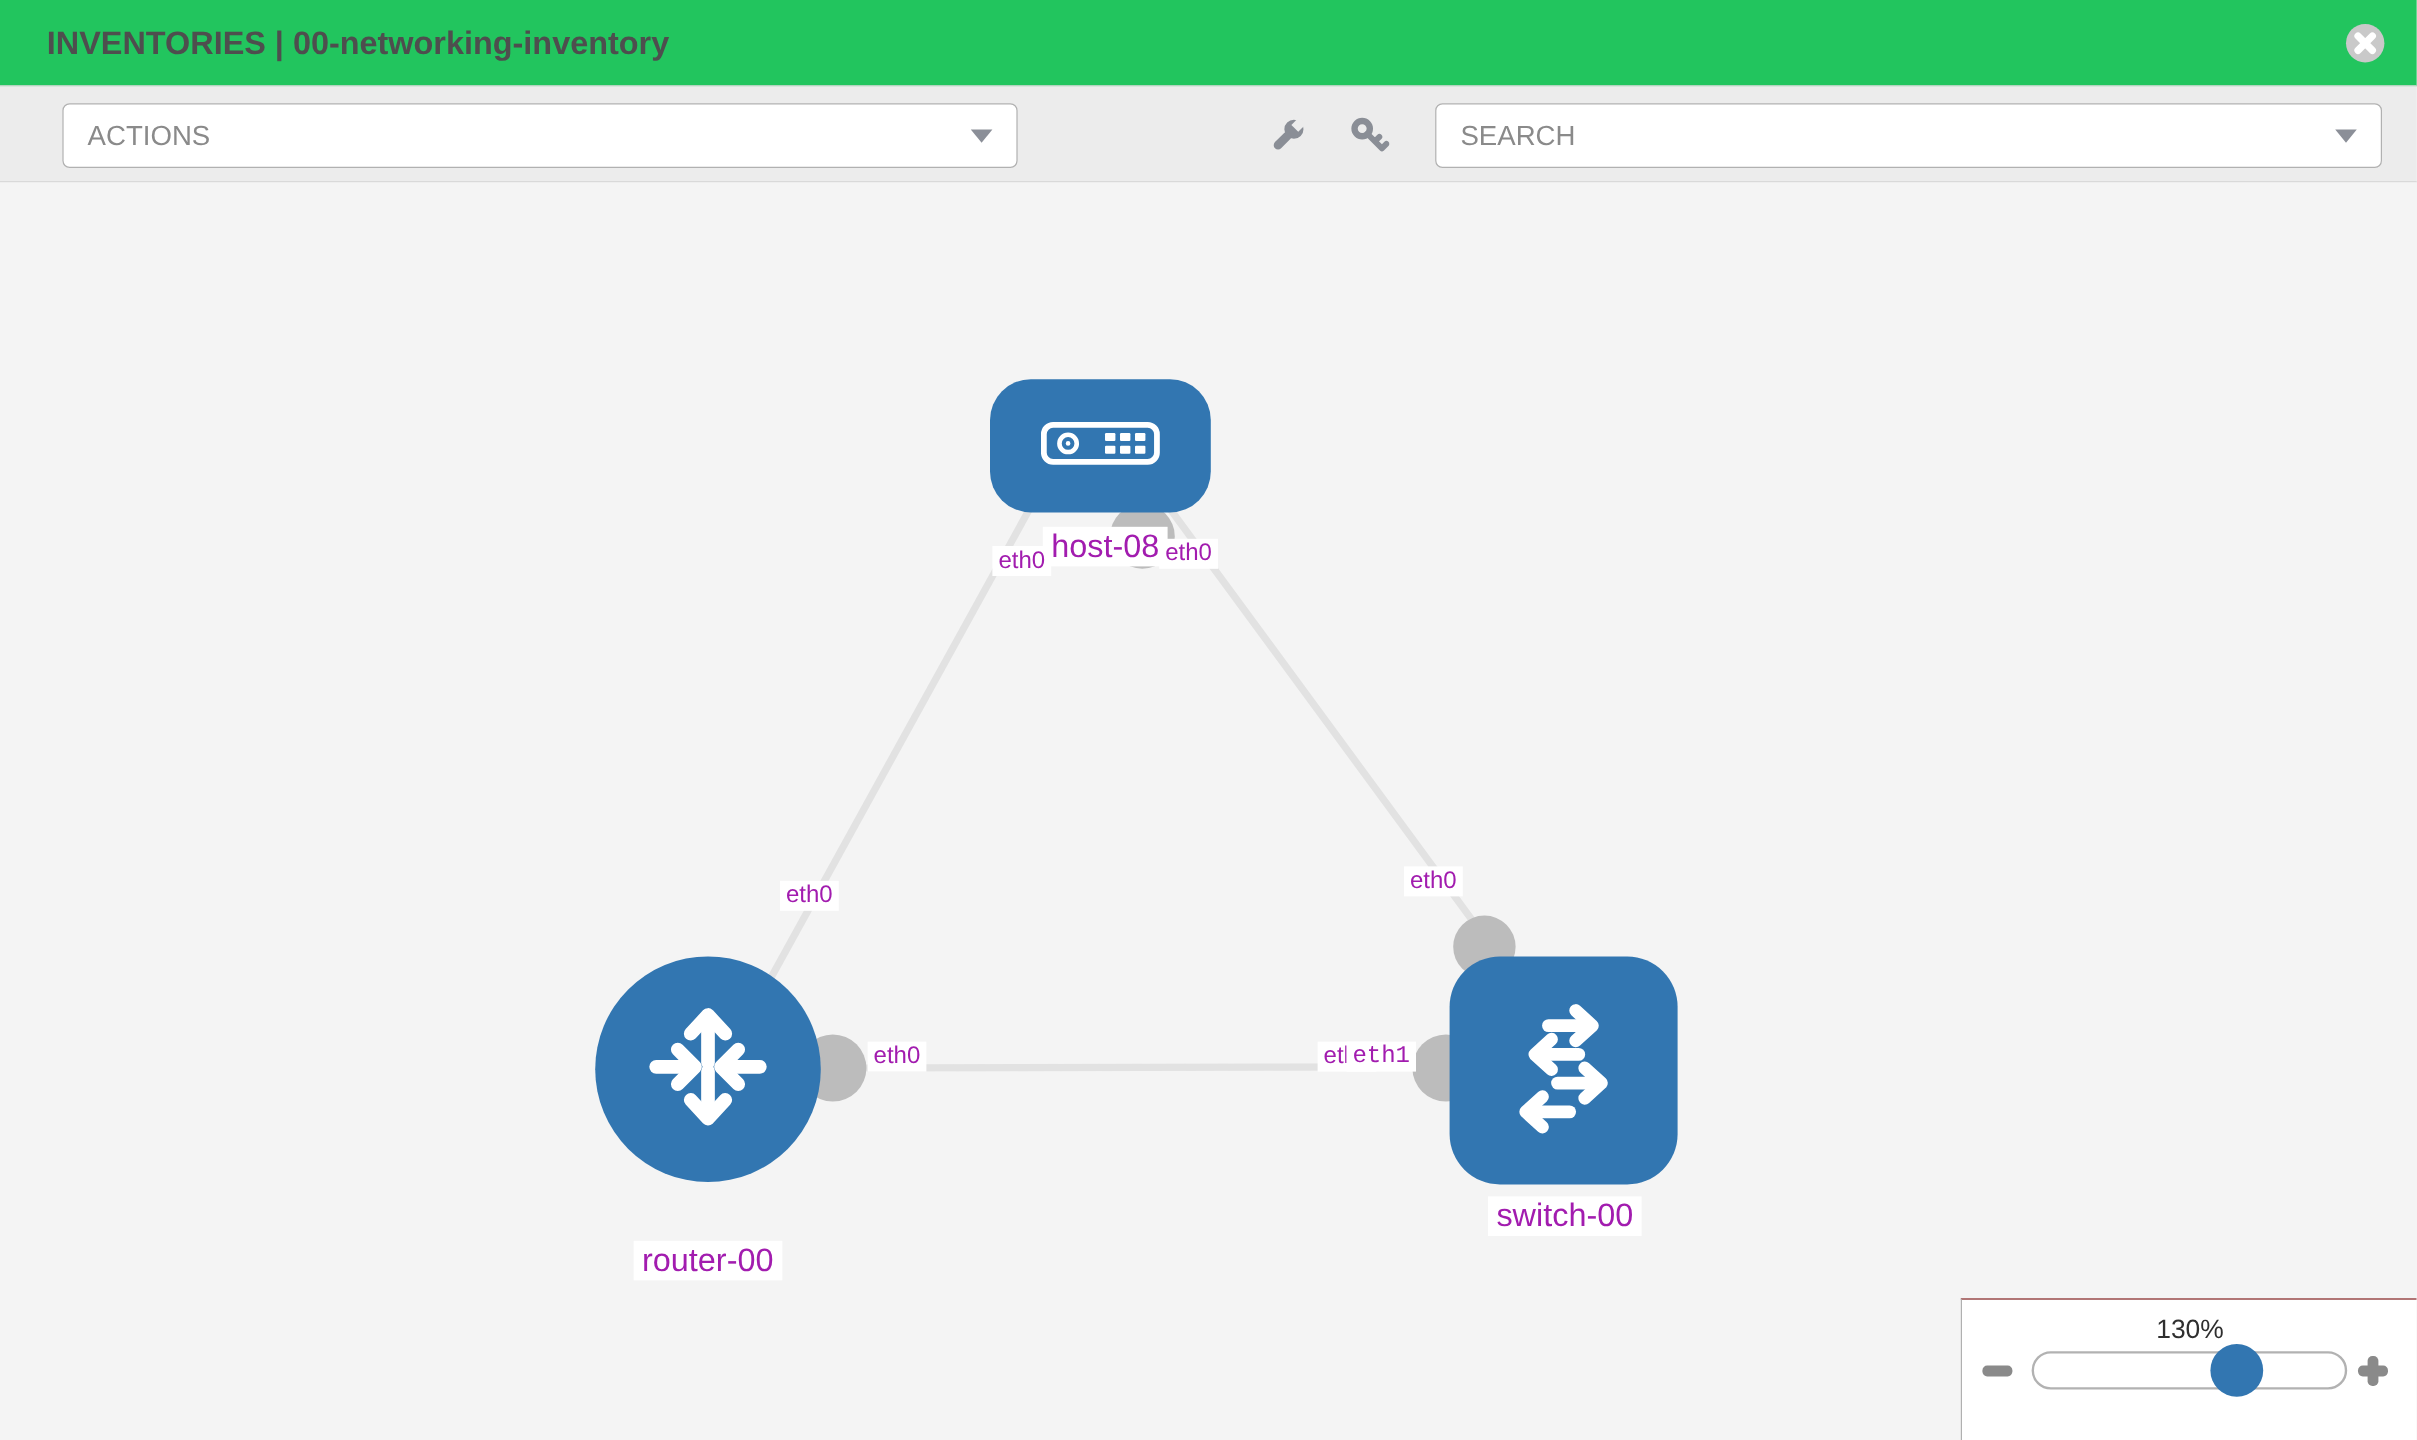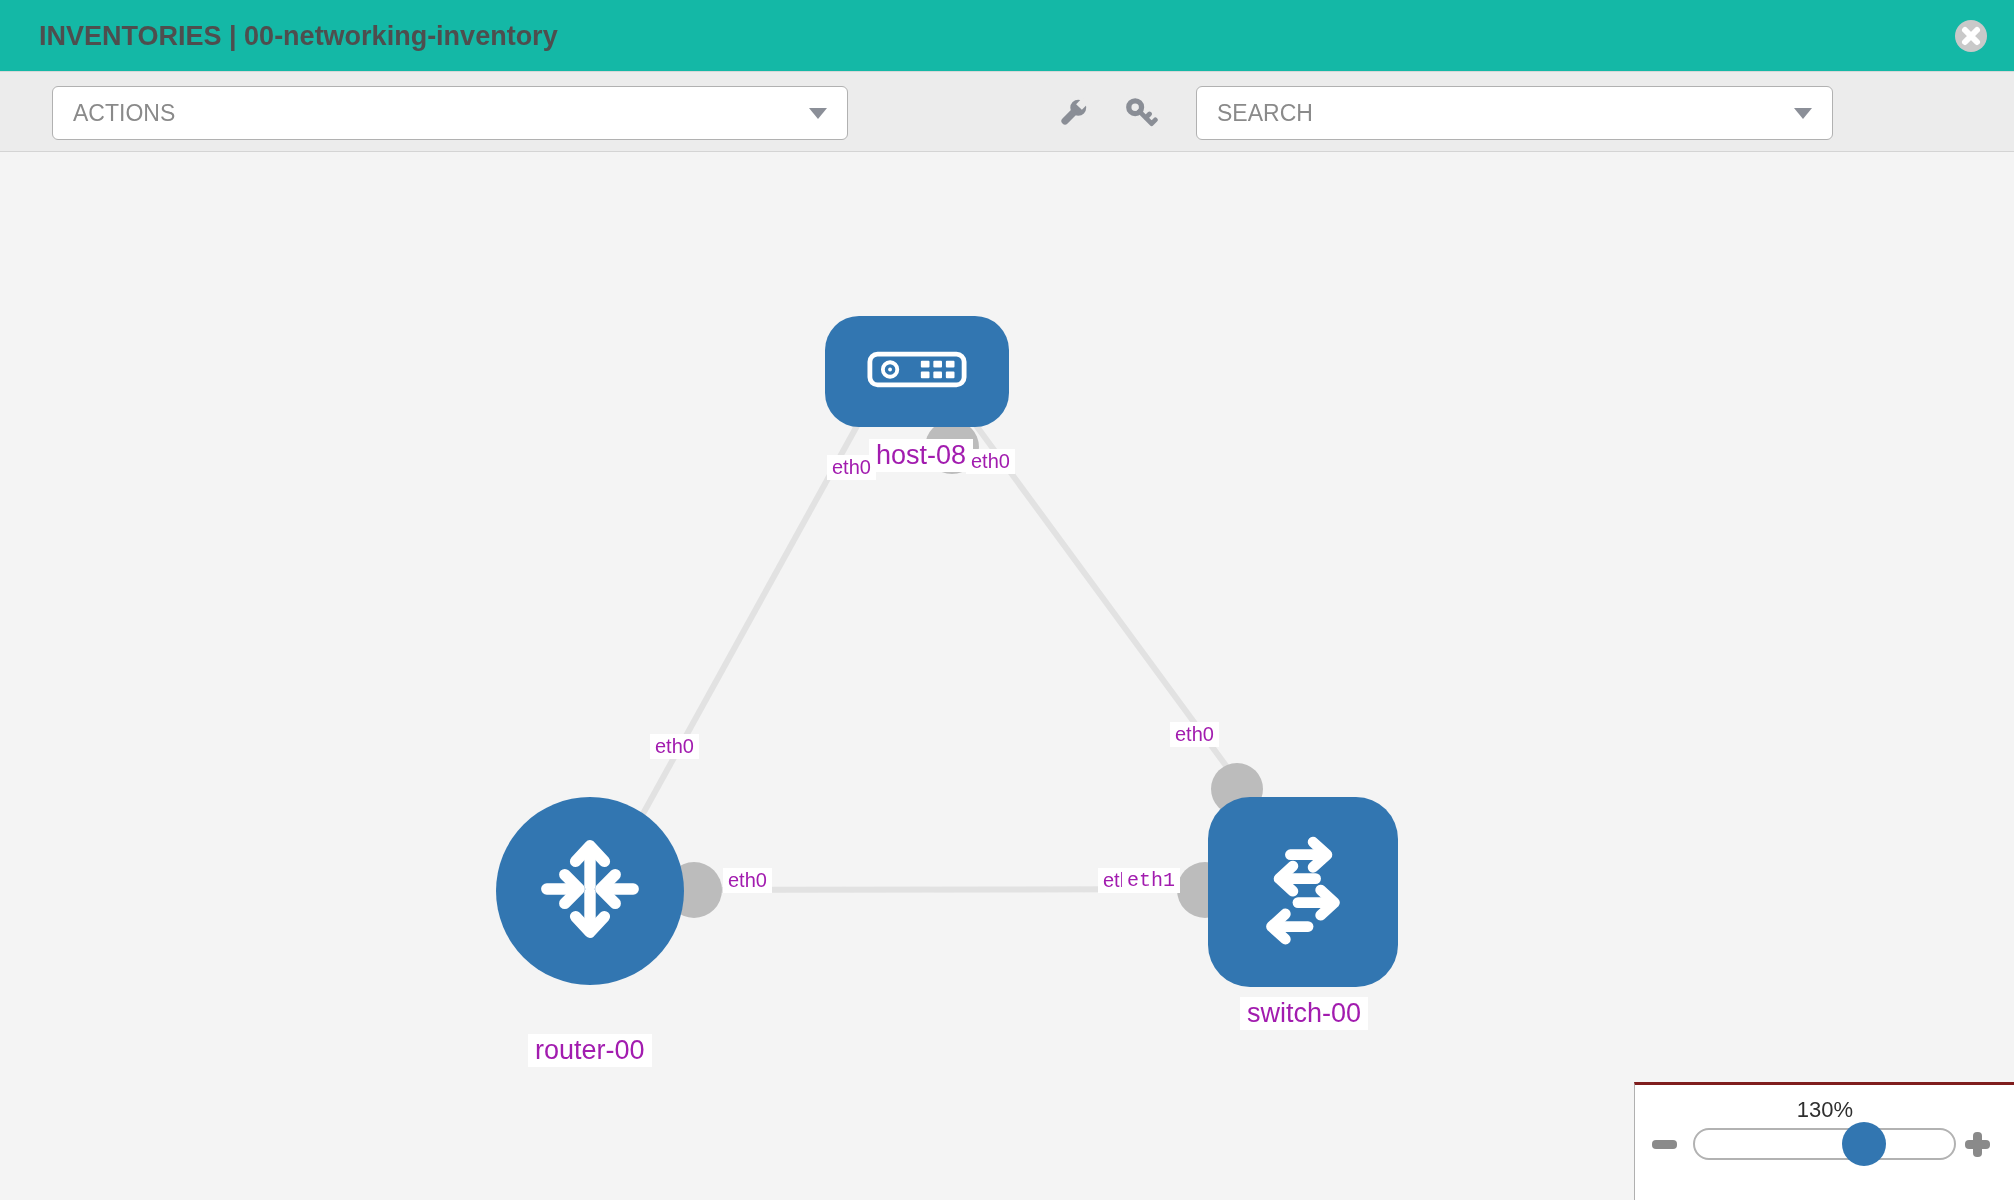--- a/index.html
+++ b/index.html
@@ -1,37 +1,37 @@
 <!DOCTYPE html>
 <html><head>
 <meta charset="utf-8">
 <style>
   * { margin:0; padding:0; box-sizing:border-box; }
   html,body { width:2014px; height:1200px; overflow:hidden;
     font-family:"Liberation Sans","DejaVu Sans",sans-serif; background:#f4f4f4; }
 
   
-  .titlebar { position:relative; width:2014px; height:72px; background:#14b8a6;
+  .titlebar { position:relative; width:2014px; height:72px; background:#22c55e;
     border-bottom:1px solid #d8d8d8; }
   .titlebar h1 { position:absolute; left:39px; top:0; line-height:72px;
     font-size:27px; font-weight:700; color:#4e4e4e; }
   .close-btn { position:absolute; right:26px; top:19px; width:34px; height:34px;
     border:none; background:transparent; cursor:pointer; }
 
   
   .toolbar { position:relative; width:2014px; height:80px; background:#ececec;
     border-bottom:1px solid #d4d4d4; }
   .select { position:absolute; top:14px; height:54px; background:#fff;
     border:1px solid #b1b1b1; border-radius:6px; display:flex; align-items:center;
     padding:0 20px; font-size:23px; color:#8a8a8a; cursor:pointer;margin-left:13px; }
   .select .caret { position:absolute; right:20px; top:50%; margin-top:-5px;
     width:0; height:0; border-left:9px solid transparent; border-right:9px solid transparent;
     border-top:11px solid #8b8f98; }
   .select.actions { left:39px; width:796px; }
-  .select.search  { left:1183px; width:637px; }
+  .select.search  { left:1183px; width:789px; }
   .tool { position:absolute; top:24px; width:34px; height:34px; cursor:pointer; }
   .tool.wrench { left:1056px; }
   .tool.key    { left:1124px; }
 
   
   .canvas { position:relative; width:2014px; height:1048px; background:#f4f4f4; overflow:hidden; }
   .links-layer { position:absolute; left:0; top:0; }
 
   .node { position:absolute; background:#3276b1; display:flex;
     align-items:center; justify-content:center; cursor:pointer; }
@@ -39,21 +39,21 @@
   .node-router { left:496px; top:645px; width:188px; height:188px; border-radius:50%; }
   .node-switch { left:1208px; top:645px; width:190px; height:190px; border-radius:42px; }
 
   .chip { position:absolute; background:#ffffff; color:#a21caf; white-space:nowrap;
     padding:1px 5px; line-height:1.15; }
   .chip.small { font-size:20px; }
   .chip.big   { font-size:27px; padding:1px 7px; }
 
   
   .zoom-panel { position:absolute; left:1634px; top:930px; width:380px; height:118px;
-    background:#ffffff; border-left:1px solid #b0b0b0; border-top:3px solid #7f1d1d; }
+    background:#ffffff; border-left:1px solid #b0b0b0; border-top:1px solid #7f1d1d; }
   .zoom-level { position:absolute; top:12px; left:0; width:380px; text-align:center;
     font-size:22px; color:#2f2f2f; }
   .zoom-minus { position:absolute; left:17px; top:55px; width:25px; height:9px;
     background:#8a8a8a; border-radius:4px; cursor:pointer; }
   .zoom-track { position:absolute; left:58px; top:43px; width:263px; height:32px;
     background:#fff; border:2px solid #b2b2b2; border-radius:17px; cursor:pointer; }
   .zoom-thumb { position:absolute; left:207px; top:37px; width:44px; height:44px;
     border-radius:50%; background:#3276b1; cursor:grab; }
   .zoom-plus { position:absolute; left:330px; top:47px; width:25px; height:25px; cursor:pointer; }
   .zoom-plus::before { content:""; position:absolute; left:0; top:8px; width:25px; height:9px;

